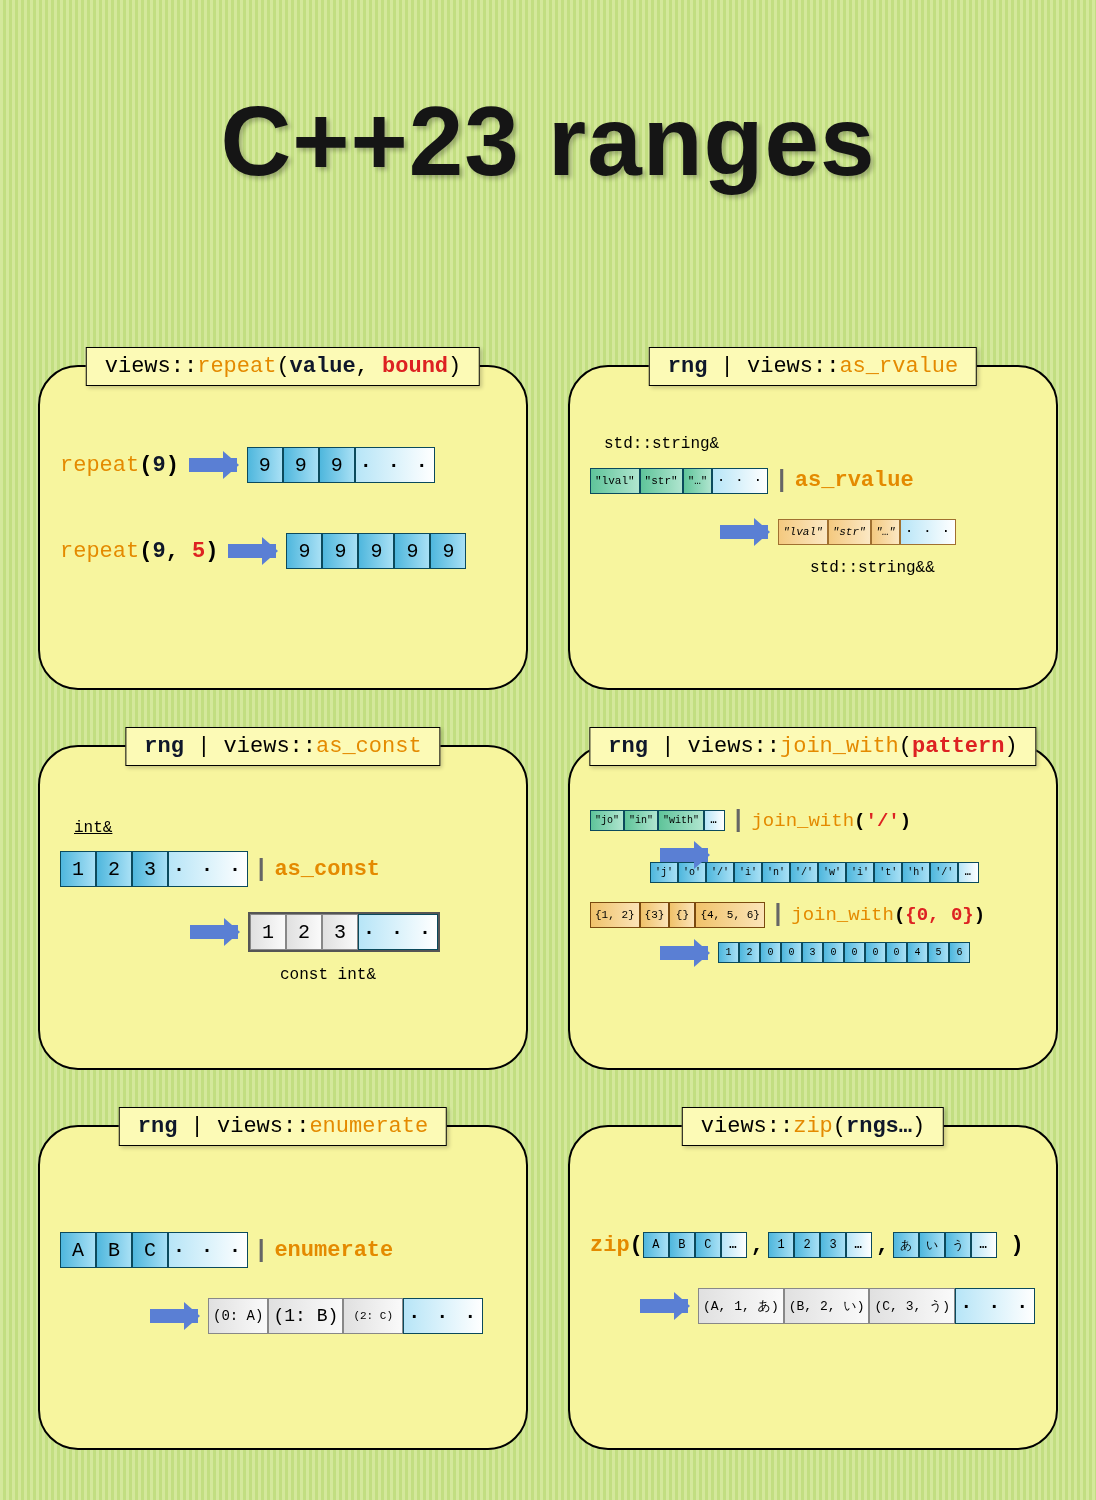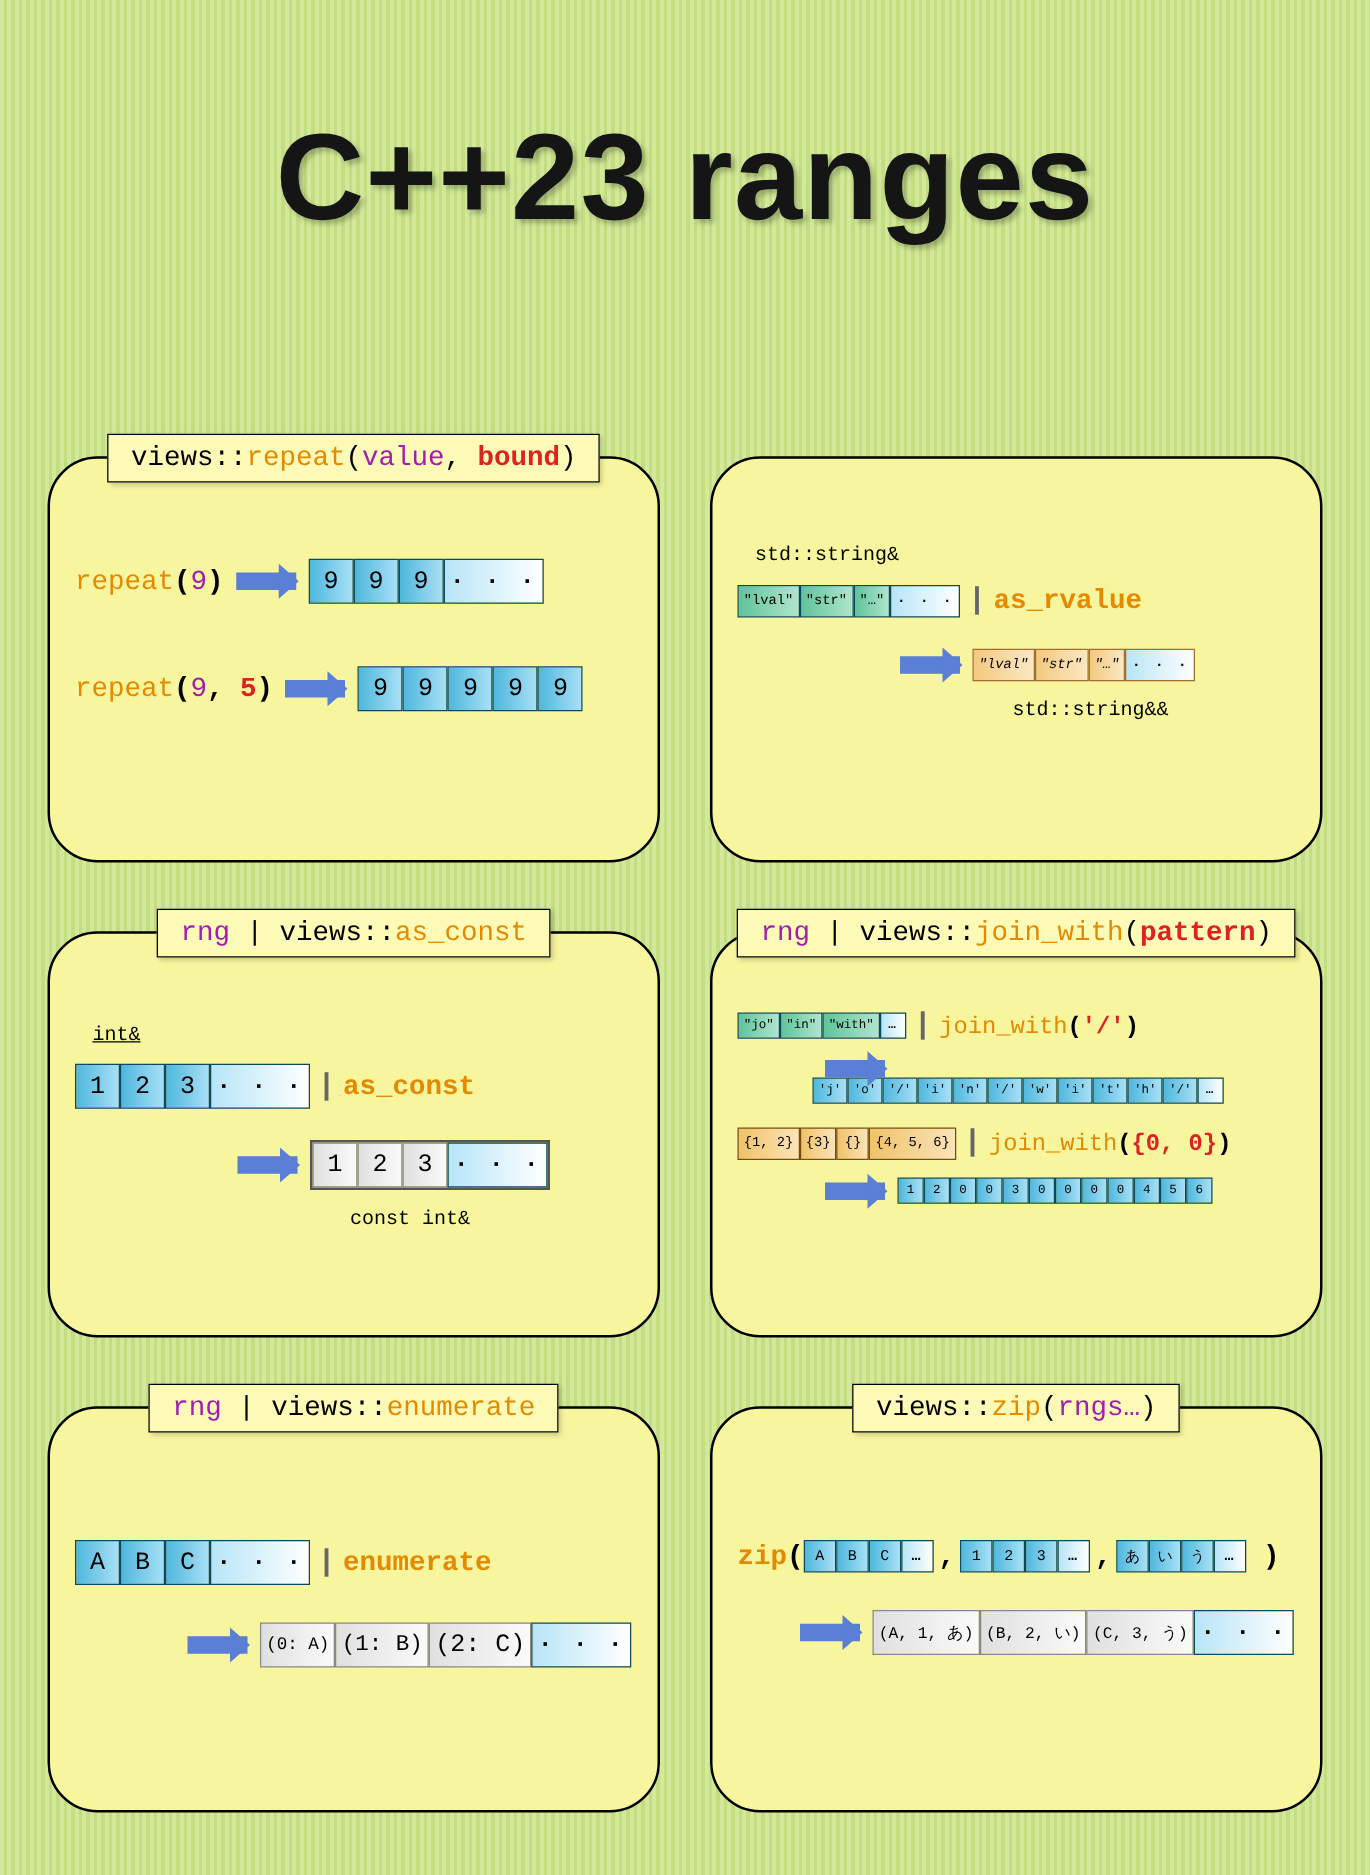--- a/index.html
+++ b/index.html
@@ -39,21 +39,21 @@
   top: -20px; left: 50%;
   transform: translateX(-50%);
   background: #fcfab6;
   border: 1px solid #000;
   padding: 6px 18px;
   font-size: 22px;
   white-space: nowrap;
   box-shadow: 2px 2px 4px rgba(0,0,0,0.2);
 }
 .mono { font-family: "Courier New", monospace; }
-.green { color: #a21caf; font-weight: normal; }
+.green { color: #0f172a; font-weight: bold; }
 .orange { color: #e48a00; font-weight: normal; }
 .red { color: #d22; font-weight: bold; }
 .cells {
   display: inline-flex;
   vertical-align: middle;
 }
 .cell {
   background: linear-gradient(90deg, #4fb7dd, #a8e0f5);
   border: 1px solid #0b4a5c;
   min-width: 36px; height: 36px;
@@ -111,20 +111,23 @@
         <span class="cell">9</span>
           <span class="cell">9</span>
           <span class="cell">9</span>
           <span class="cell">9</span>
           <span class="cell">9</span>
       </span>
     </div>
   </div>
 
   <div class="card">
+    <div class="card-title mono">
+      <span class="green">rng</span><span> | views::</span><span class="orange">as_rvalue</span>
+    </div>
     <div class="note" style="margin-left:14px;margin-top:18px;">std::string&amp;</div>
     <div class="row">
       <span class="cells">
         <span class="cell grn sm" style="font-size:11px">"lval"</span>
           <span class="cell grn sm" style="font-size:11px">"str"</span>
           <span class="cell grn sm" style="font-size:11px">"…"</span>
           <span class="cell dots sm">· · ·</span>
       </span>
       <span class="pipe">|</span>
       <span class="orange lbl">as_rvalue</span>
@@ -240,21 +243,21 @@
           <span class="cell dots">· · ·</span>
       </span>
       <span class="pipe">|</span>
       <span class="orange lbl">enumerate</span>
     </div>
     <div class="row" style="margin-left:80px;margin-top:30px;">
       <span class="arrow"></span>
       <span class="cells">
         <span class="cell gray" style="min-width:60px;font-size:14px">(0: A)</span>
           <span class="cell gray" style="min-width:60px;font-size:18px">(1: B)</span>
-          <span class="cell gray" style="min-width:60px;font-size:20px">(2: C)</span>
+          <span class="cell gray" style="min-width:60px;font-size:11px">(2: C)</span>
           <span class="cell dots" style="min-width:50px">· · ·</span>
       </span>
     </div>
   </div>
 
   <div class="card">
     <div class="card-title mono">
       <span>views::</span><span class="orange">zip</span><span>(</span><span class="green">rngs…</span><span>)</span>
     </div>
     <div class="row" style="margin-top:55px;flex-wrap:nowrap;">

